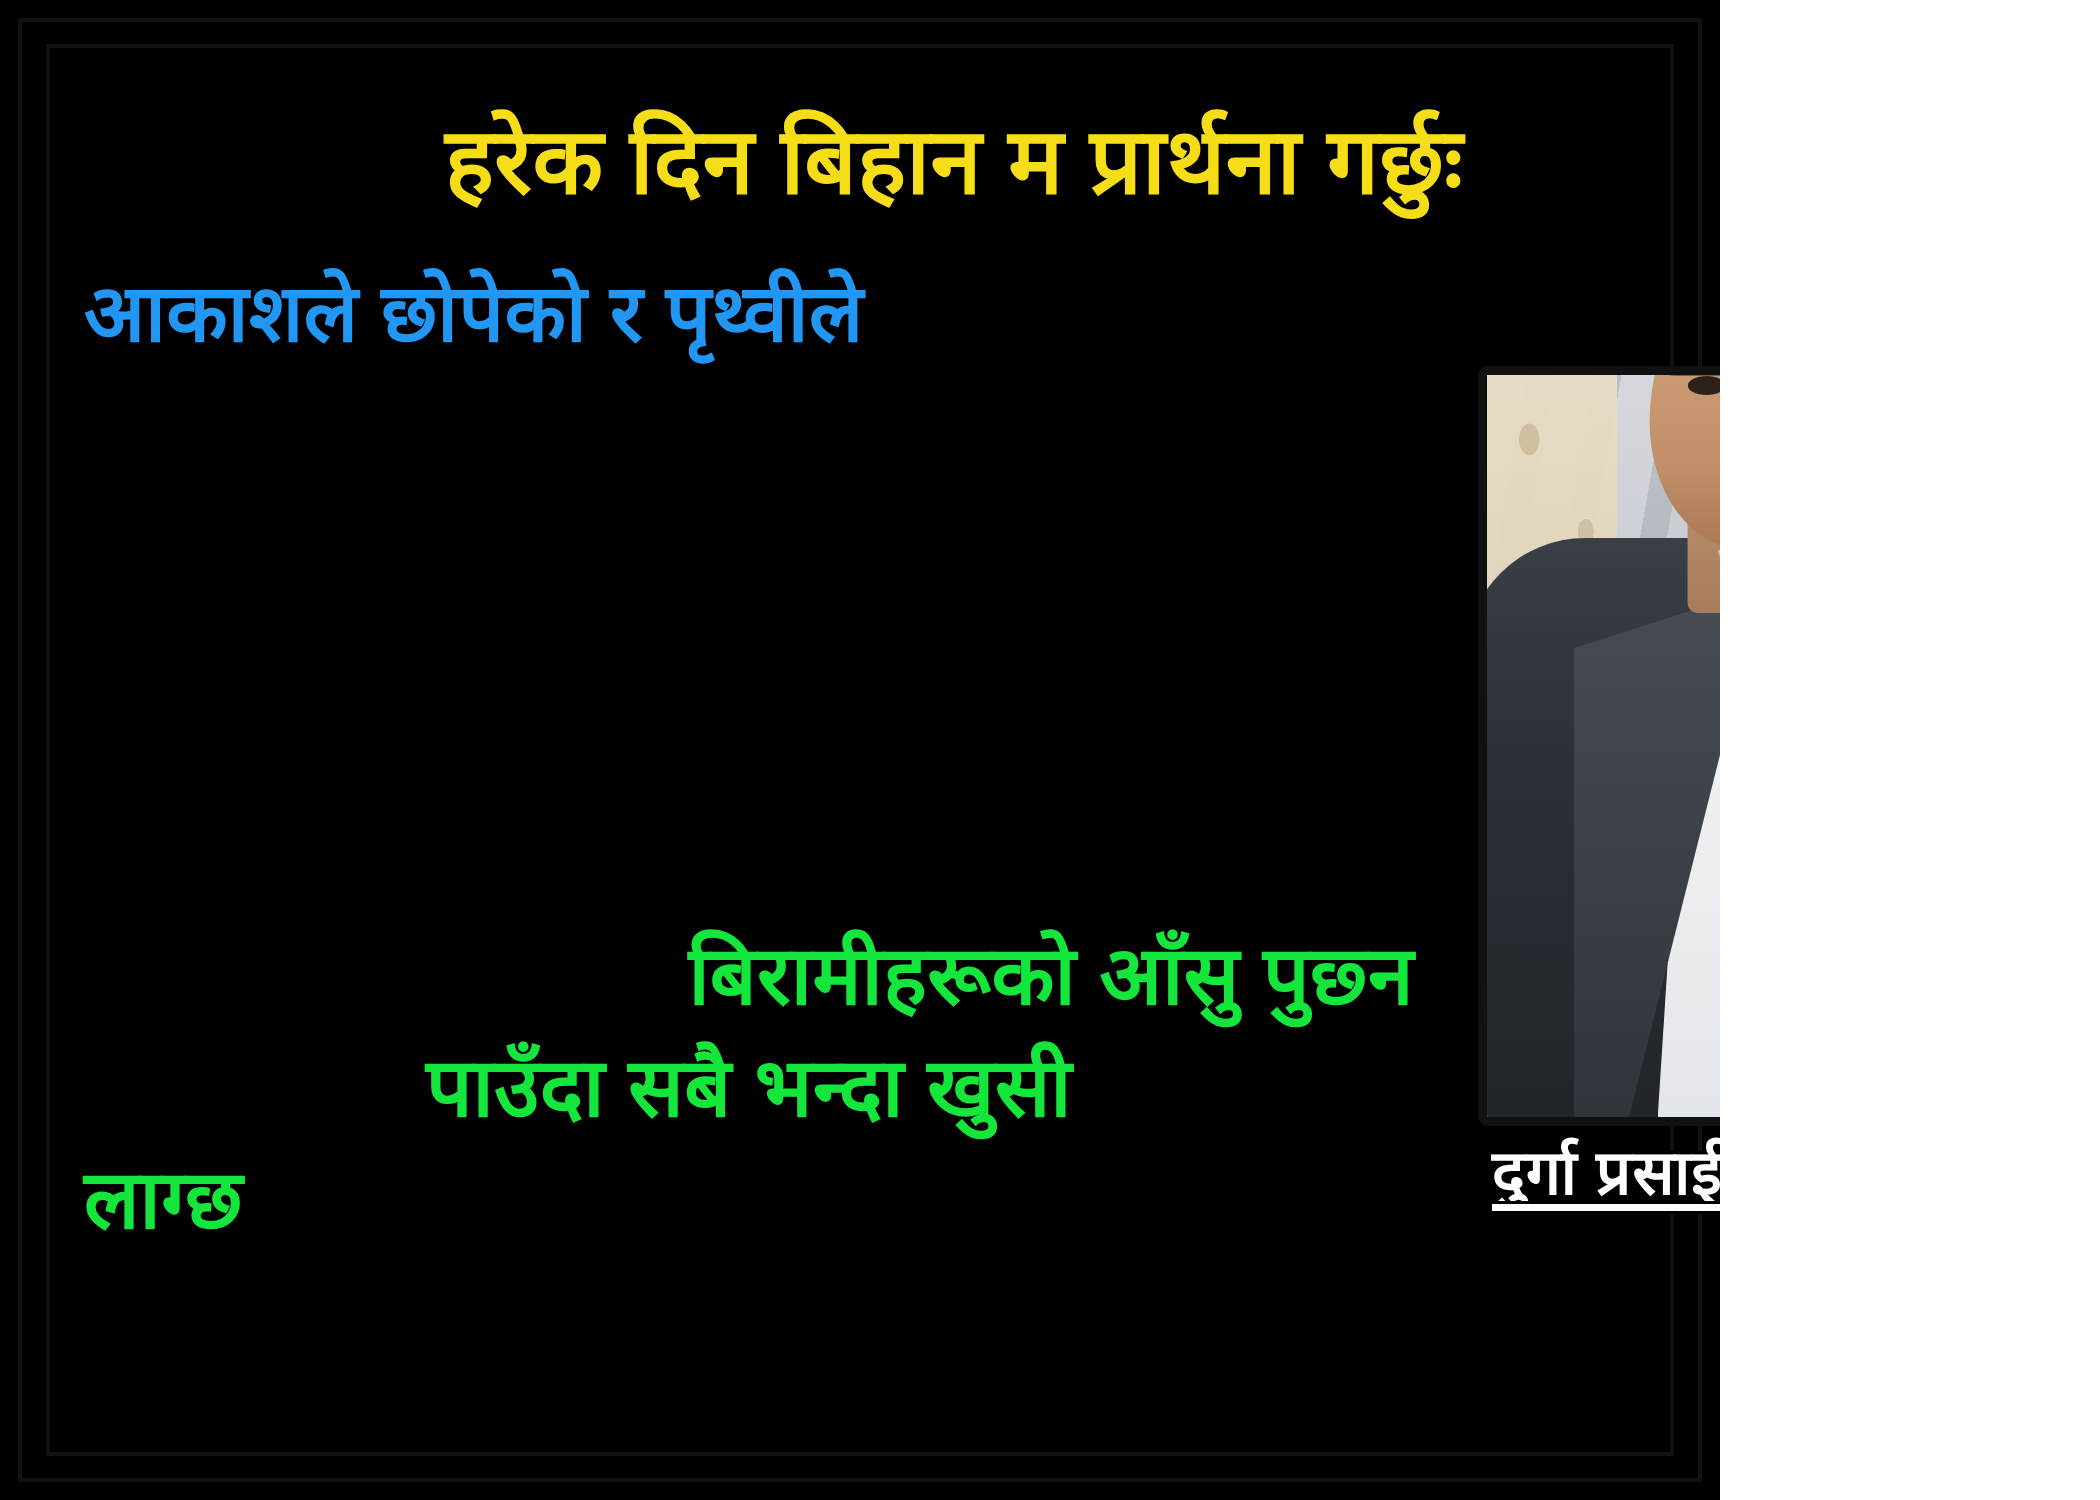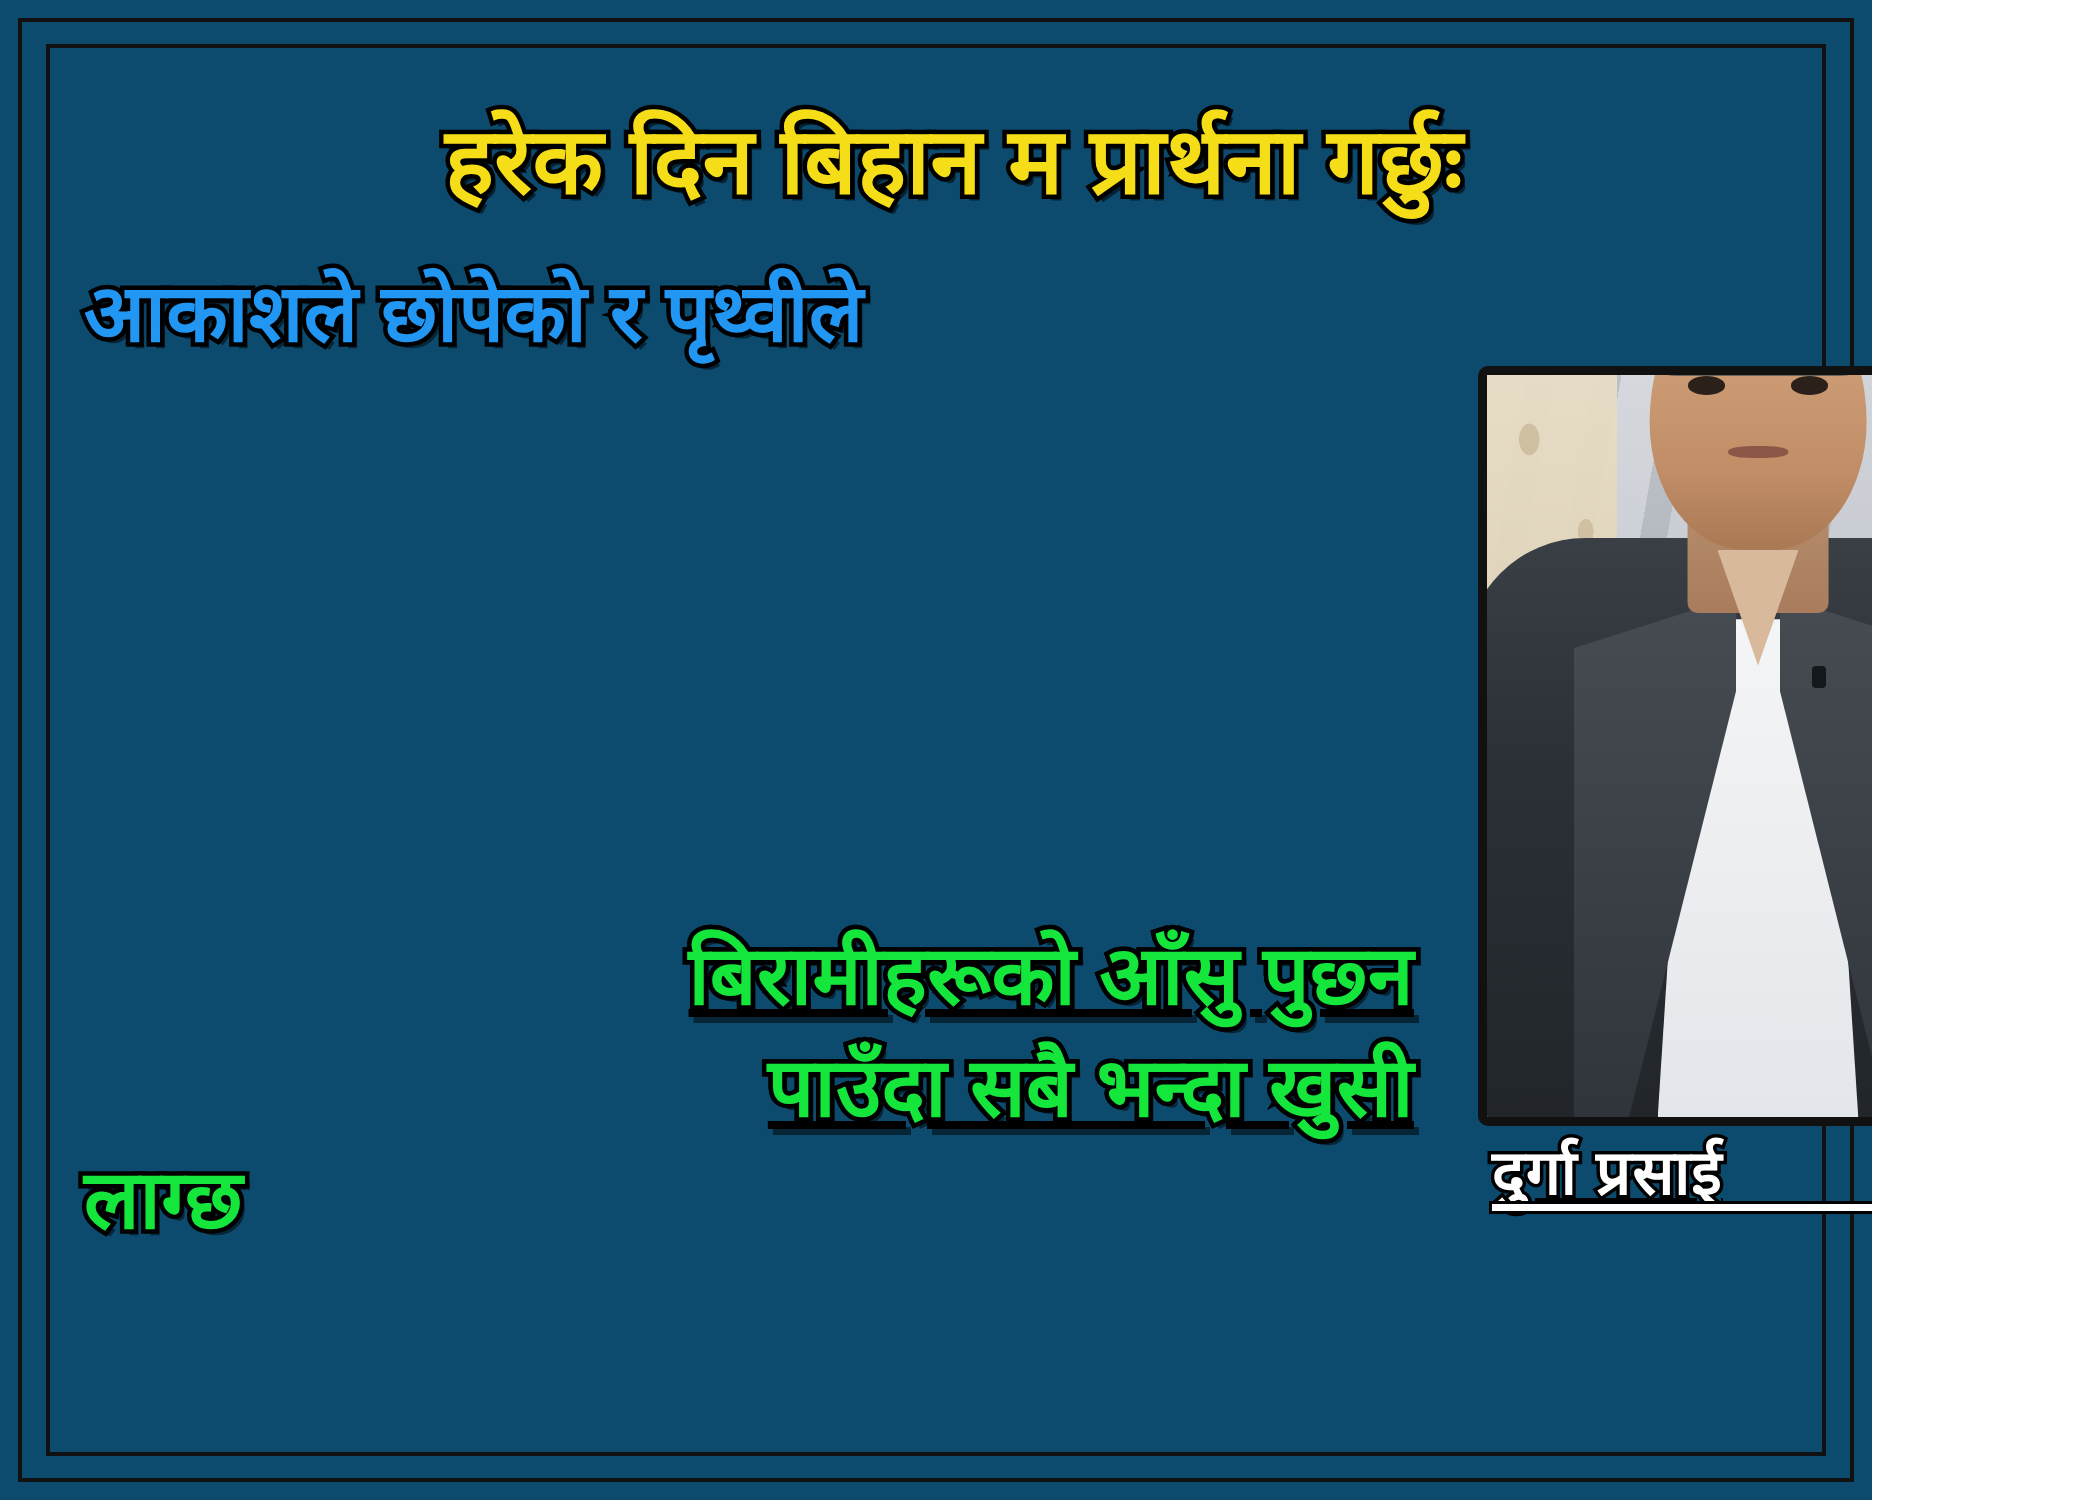--- a/index.html
+++ b/index.html
@@ -5,23 +5,23 @@
   html, body {
     margin: 0;
     padding: 0;
     background: #ffffff;
   }
   body {
     font-family: "Liberation Sans", sans-serif;
   }
   #poster {
     position: relative;
-    width: 1872px;
+    width: 1720px;
     height: 1500px;
-    background: #0c4a6e;
+    background: #000000;
     overflow: hidden;
   }
   
   .border-outer {
     position: absolute;
     left: 18px;
     top: 18px;
     right: 18px;
     bottom: 18px;
     border: 4px solid #111111;
@@ -90,21 +90,21 @@
   }
   .green-block .line {
     font-size: 82px;
     color: #15e63c;
     -webkit-text-stroke: 9px #000000;
     paint-order: stroke fill;
     text-shadow: 5px 6px 0 rgba(0,0,0,0.5);
     margin-bottom: 20px;
   }
   .green-block .line.l1 { text-align: right; text-decoration: underline; }
-  .green-block .line.l2 { text-align: right; text-decoration: underline; }
+  .green-block .line.l2 { text-align: center; text-decoration: underline; }
   .green-block .line.l3 { text-align: left; padding-right: 60px; }
 
   
   .photo-frame {
     position: absolute;
     left: 1478px;
     top: 366px;
     width: 560px;
     height: 760px;
     border: 9px solid #111111;

